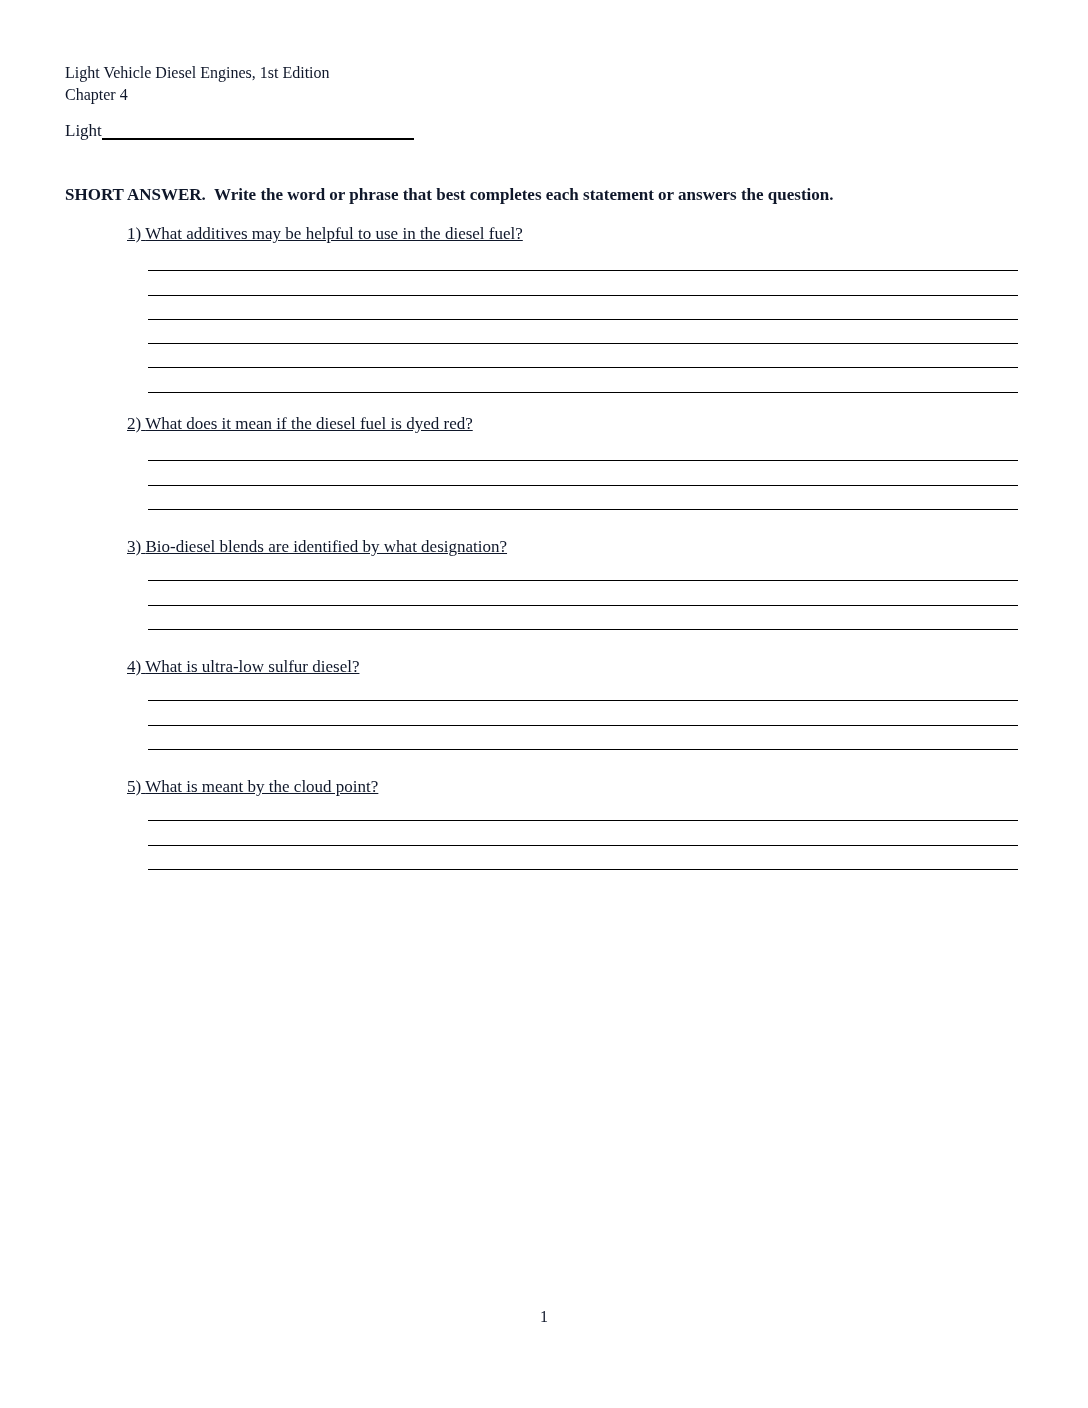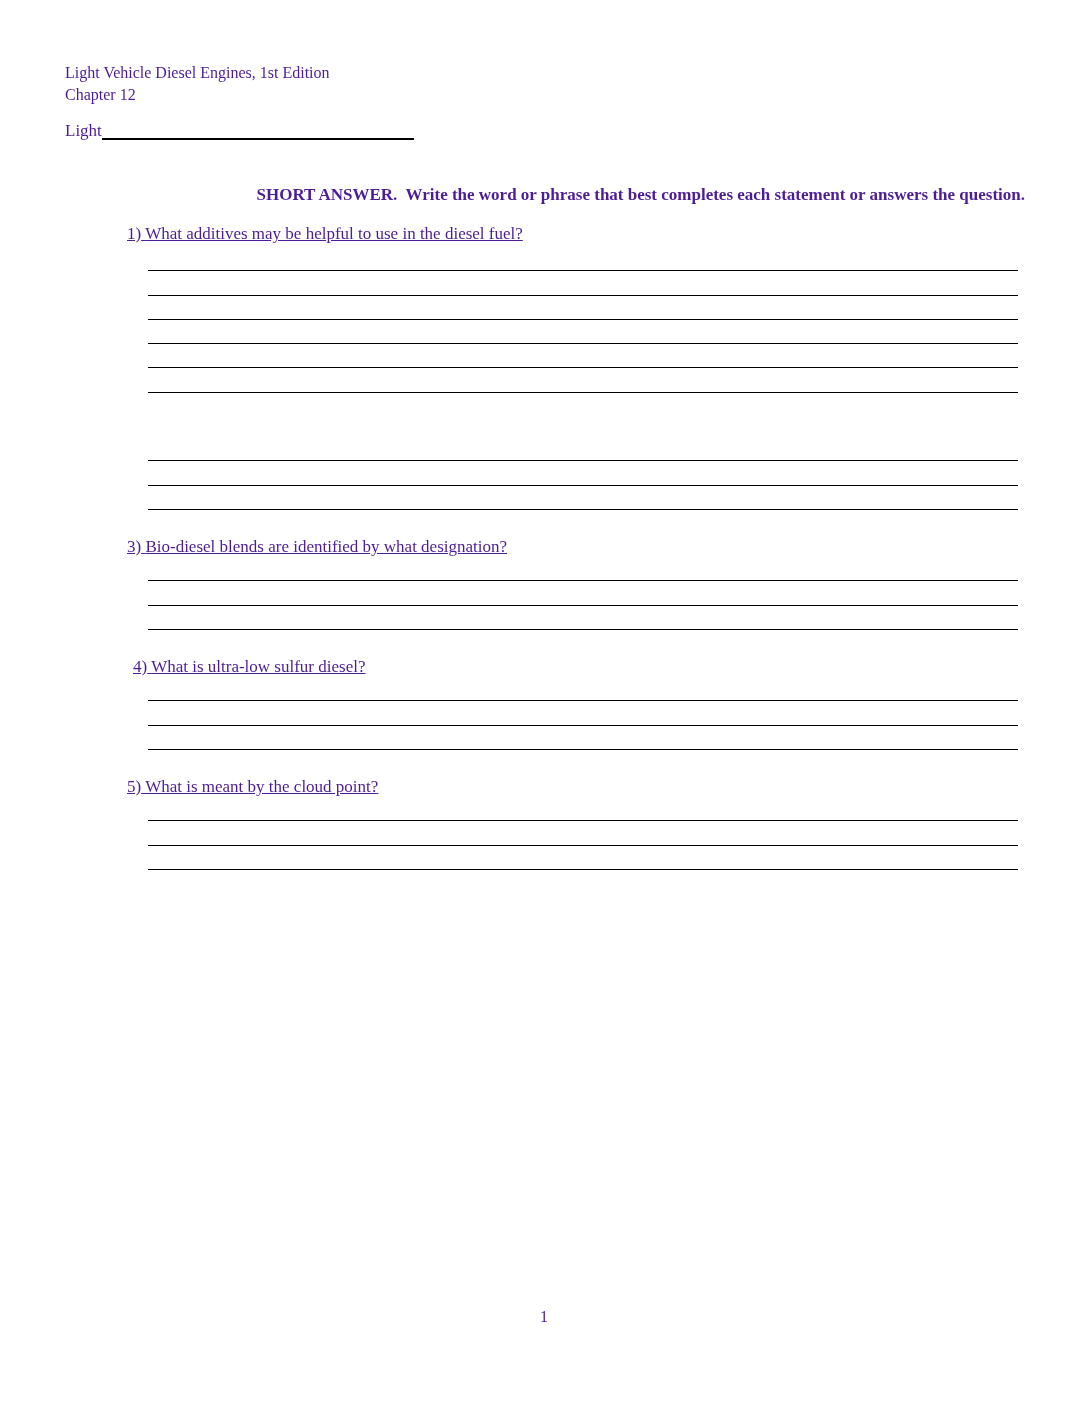--- a/index.html
+++ b/index.html
@@ -5,21 +5,21 @@
   html, body {
     margin: 0;
     padding: 0;
     background: #ffffff;
   }
   .page {
     position: relative;
     width: 1088px;
     height: 1408px;
     background: #ffffff;
-    color: #4c1d95;
+    color: #0f172a;
     font-family: "Liberation Serif", "DejaVu Serif", serif;
     overflow: hidden;
   }
   .header-block {
     position: absolute;
     left: 65px;
     top: 62px;
     font-size: 16px;
     line-height: 22px;
   }
@@ -43,21 +43,20 @@
   }
   .section-heading {
     position: absolute;
     left: 65px;
     top: 185px;
     width: 960px;
     font-size: 17px;
     font-weight: bold;
     white-space: pre-wrap;
     line-height: 20px;
-    text-align: right;
   }
   .question-label {
     position: absolute;
     left: 127px;
     margin: 0;
     font-size: 17px;
     line-height: 20px;
     white-space: nowrap;
     text-decoration: underline;
   }
@@ -78,51 +77,52 @@
     text-align: center;
     font-size: 16px;
   }
   
   .q1-label { top: 224px; }
   .q1-lines { top: 247px; }
   .q2-label { top: 414px; }
   .q2-lines { top: 437px; }
   .q3-label { top: 537px; text-align: right; }
   .q3-lines { top: 557px; }
-  .q4-label { top: 657px; margin-left: 6px; }
+  .q4-label { top: 657px; }
   .q4-lines { top: 677px; }
   .q5-label { top: 777px; }
   .q5-lines { top: 797px; }
 </style>
 </head>
 <body>
 
 <div class="page">
 
   <div class="header-block">
     <div>Light Vehicle Diesel Engines, 1st Edition</div>
-    <div>Chapter 12</div>
+    <div>Chapter 4</div>
   </div>
 
   <div class="name-row">
     <span class="name-label">Light</span><span class="name-underline"></span>
   </div>
 
   <div class="section-heading">SHORT ANSWER.  Write the word or phrase that best completes each statement or answers the question.</div>
 
   <p class="question-label q1-label"><span>1)</span> <span>What additives may be helpful to use in the diesel fuel?</span></p>
   <div class="answer-lines q1-lines">
       <div class="answer-line"></div>
       <div class="answer-line"></div>
       <div class="answer-line"></div>
       <div class="answer-line"></div>
       <div class="answer-line"></div>
       <div class="answer-line"></div>
     </div>
 
+  <p class="question-label q2-label"><span>2)</span> <span>What does it mean if the diesel fuel is dyed red?</span></p>
   <div class="answer-lines q2-lines">
       <div class="answer-line"></div>
       <div class="answer-line"></div>
       <div class="answer-line"></div>
     </div>
 
   <p class="question-label q3-label"><span>3)</span> <span>Bio-diesel blends are identified by what designation?</span></p>
   <div class="answer-lines q3-lines">
       <div class="answer-line"></div>
       <div class="answer-line"></div>

